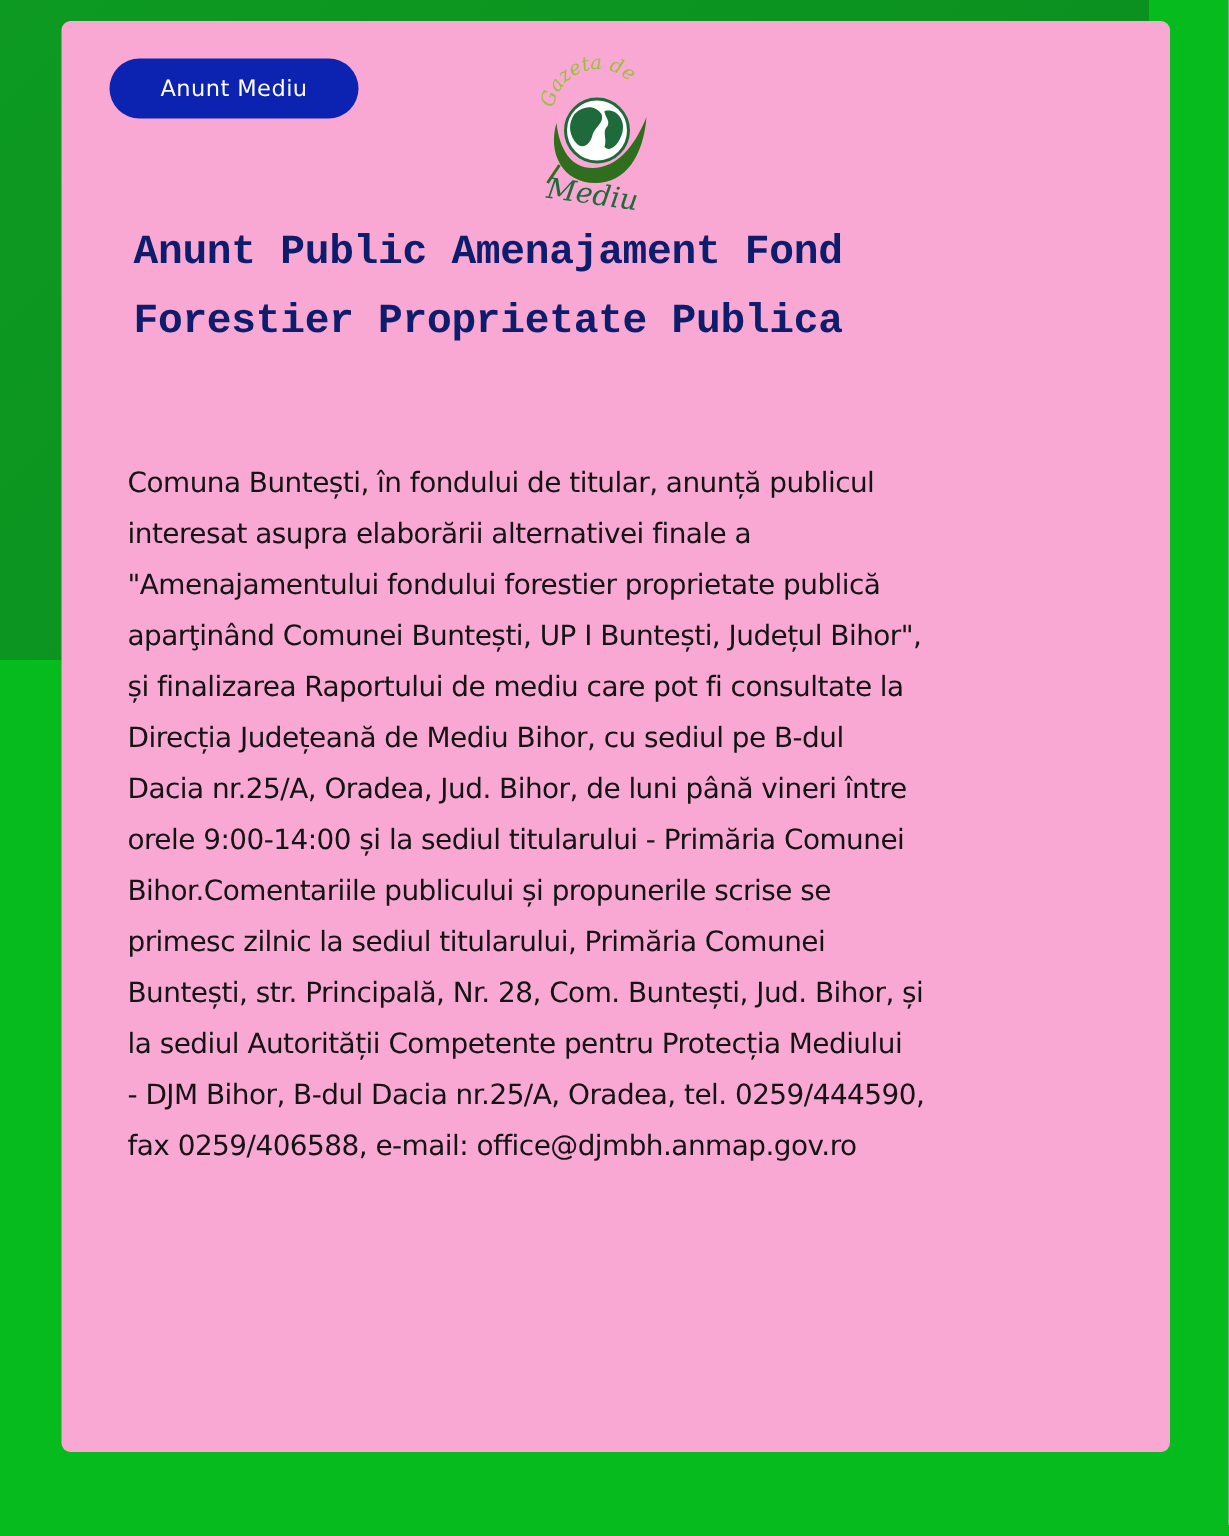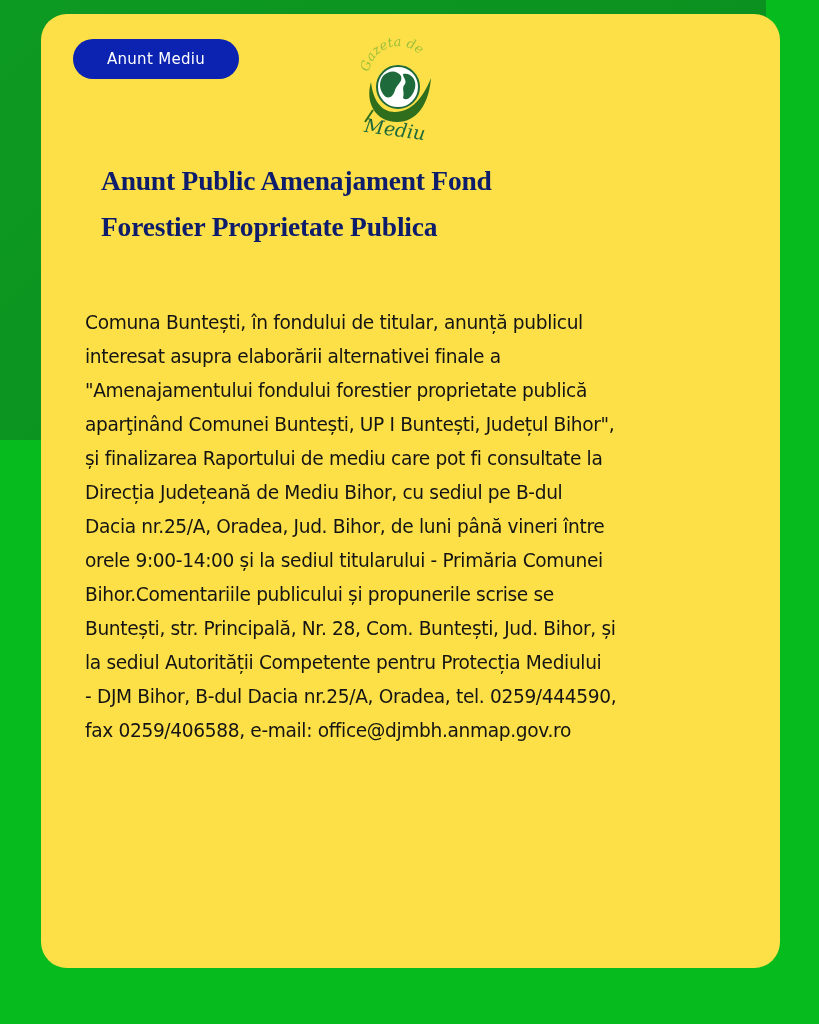--- a/index.html
+++ b/index.html
@@ -7,33 +7,33 @@
       width: 819px; height: 1024px; position: relative; overflow: hidden;
       background: #05bb1d;
       font-family: "Liberation Sans", sans-serif;
     }
     .bg-dark {
       position: absolute; left: 0; top: 0; width: 766px; height: 440px;
       background: linear-gradient(135deg, #0d9a22 0%, #0a8c1d 100%);
     }
     .card {
       position: absolute; left: 41px; top: 14px; width: 739px; height: 954px;
-      background: #fde047; border-radius: 26px;
+      background: #f9a8d4; border-radius: 6px;
     }
     .badge {
       position: absolute; left: 32px; top: 25px; width: 166px; height: 40px;
       background: #0b23b0; border-radius: 20px; color: #fff;
       font-family: "DejaVu Sans", sans-serif; font-size: 15px;
       display: flex; align-items: center; justify-content: center; letter-spacing: 0.3px;
     }
     .logo { position: absolute; left: 290px; top: 16px; width: 130px; height: 112px; }
     .title {
       position: absolute; left: 44px; top: 128px; width: 660px;
-      color: #0d1d6b; font-family: Liberation Serif, serif; font-weight: bold;
-      font-size: 27.5px; line-height: 46px; margin: 16px; letter-spacing: -0.2px;
+      color: #0d1d6b; font-family: Liberation Mono, monospace; font-weight: bold;
+      font-size: 27.5px; line-height: 46px; margin: 4px; letter-spacing: -0.2px;
     }
     .body-text {
       position: absolute; left: 44px; top: 292px; width: 680px;
       color: #141414; font-family: "DejaVu Sans", sans-serif;
       font-size: 18.6px; line-height: 34px; margin: 0; letter-spacing: -0.35px;
     }
     .line { display: block; white-space: nowrap; }
   </style>
 </head>
 <body>
@@ -70,18 +70,19 @@
   <p class="body-text">
     <span class="line">Comuna Buntești, în fondului de titular, anunță publicul</span>
     <span class="line">interesat asupra elaborării alternativei finale a</span>
     <span class="line">"Amenajamentului fondului forestier proprietate publică</span>
     <span class="line">aparţinând Comunei Buntești, UP I Buntești, Județul Bihor",</span>
     <span class="line">și finalizarea Raportului de mediu care pot fi consultate la</span>
     <span class="line">Direcția Județeană de Mediu Bihor, cu sediul pe B-dul</span>
     <span class="line">Dacia nr.25/A, Oradea, Jud. Bihor, de luni până vineri între</span>
     <span class="line">orele 9:00-14:00 și la sediul titularului - Primăria Comunei</span>
     <span class="line">Bihor.Comentariile publicului și propunerile scrise se</span>
+    <span class="line">primesc zilnic la sediul titularului, Primăria Comunei</span>
     <span class="line">Buntești, str. Principală, Nr. 28, Com. Buntești, Jud. Bihor, și</span>
     <span class="line">la sediul Autorității Competente pentru Protecția Mediului</span>
     <span class="line">- DJM Bihor, B-dul Dacia nr.25/A, Oradea, tel. 0259/444590,</span>
     <span class="line">fax 0259/406588, e-mail: office@djmbh.anmap.gov.ro</span>
   </p>
 </div>
 
 </body></html>

